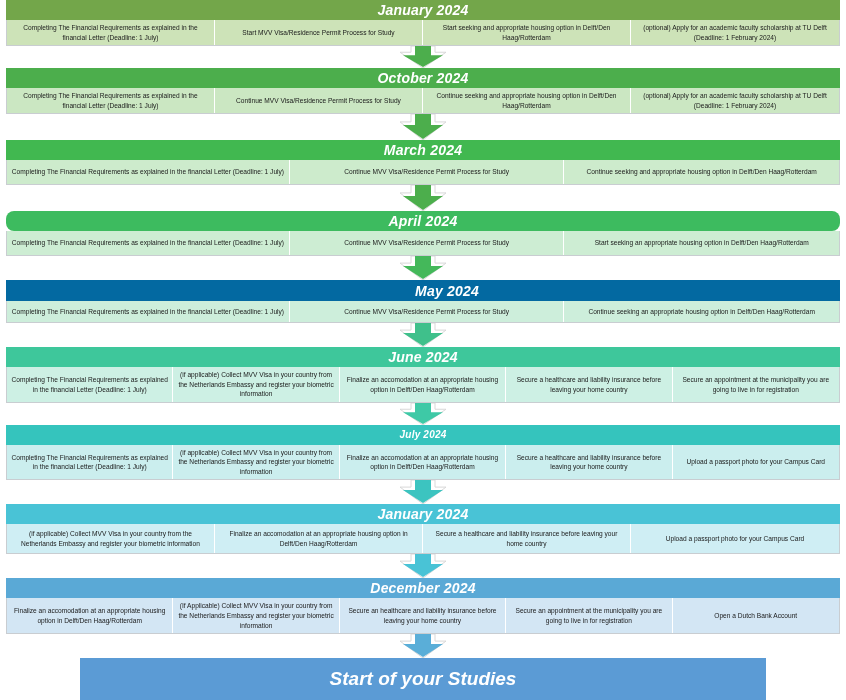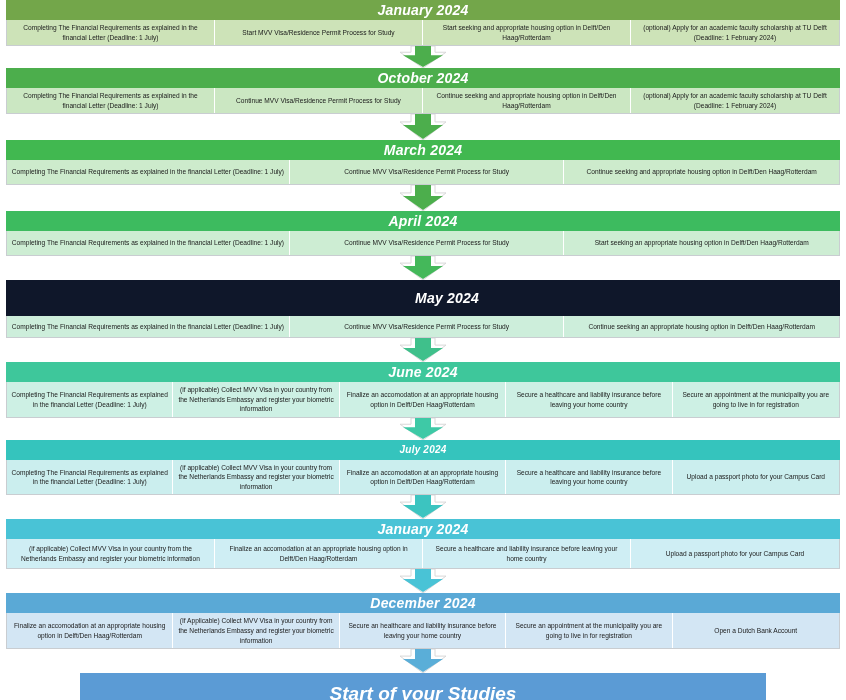--- a/index.html
+++ b/index.html
@@ -123,35 +123,35 @@
         <div class="task-cell" style="background: rgb(205, 235, 204); flex: 0 0 33%;">Continue seeking and appropriate housing option in Delft/Den Haag/Rotterdam</div>
       </div>
     </div>
     <div class="arrow-wrap" style="height: 26px;">
       <svg width="46" height="26" viewBox="0 0 46 26">
         <path d="M 11 0 L 35 0 L 35 7.92 L 46 7.92 L 23 26 L 0 7.92 L 11 7.92 Z" fill="none" stroke="#d8d8d8" stroke-width="1"></path>
         <path d="M 15 0 L 31 0 L 31 10.92 L 43 10.92 L 23 25 L 3 10.92 L 15 10.92 Z" fill="#4cae4c"></path>
       </svg>
     </div>
     <div class="month-block">
-      <div class="month-header" style="background: rgb(61, 187, 95); height: 20px; font-size: 14px;">April 2024</div>
+      <div class="month-header" style="background: rgb(61, 187, 95); height: 20px; font-size: 14px; border-radius: 8px;">April 2024</div>
       <div class="tasks-row" style="min-height: 25px;">
         <div class="task-cell" style="background: rgb(205, 237, 211); flex: 0 0 34%;">Completing The Financial Requirements as explained in the financial Letter (Deadline: 1 July)</div>
         <div class="task-cell" style="background: rgb(205, 237, 211); flex: 0 0 33%;">Continue MVV Visa/Residence Permit Process for Study</div>
         <div class="task-cell" style="background: rgb(205, 237, 211); flex: 0 0 33%;">Start seeking an appropriate housing option in Delft/Den Haag/Rotterdam</div>
       </div>
     </div>
     <div class="arrow-wrap" style="height: 24px;">
       <svg width="46" height="24" viewBox="0 0 46 24">
         <path d="M 11 0 L 35 0 L 35 7.08 L 46 7.08 L 23 24 L 0 7.08 L 11 7.08 Z" fill="none" stroke="#d8d8d8" stroke-width="1"></path>
         <path d="M 15 0 L 31 0 L 31 10.08 L 43 10.08 L 23 23 L 3 10.08 L 15 10.08 Z" fill="#44b85a"></path>
       </svg>
     </div>
     <div class="month-block">
-      <div class="month-header" style="background: #0f172a; height: 36px; font-size: 14px; padding-left: 48px;">May 2024</div>
+      <div class="month-header" style="background: #0369a1; height: 21px; font-size: 14px; padding-left: 48px;">May 2024</div>
       <div class="tasks-row" style="min-height: 22px;">
         <div class="task-cell" style="background: rgb(205, 238, 219); flex: 0 0 34%;">Completing The Financial Requirements as explained in the financial Letter (Deadline: 1 July)</div>
         <div class="task-cell" style="background: rgb(205, 238, 219); flex: 0 0 33%;">Continue MVV Visa/Residence Permit Process for Study</div>
         <div class="task-cell" style="background: rgb(205, 238, 219); flex: 0 0 33%;">Continue seeking an appropriate housing option in Delft/Den Haag/Rotterdam</div>
       </div>
     </div>
     <div class="arrow-wrap" style="height: 24px;">
       <svg width="46" height="24" viewBox="0 0 46 24">
         <path d="M 11 0 L 35 0 L 35 7.08 L 46 7.08 L 23 24 L 0 7.08 L 11 7.08 Z" fill="none" stroke="#d8d8d8" stroke-width="1"></path>
         <path d="M 15 0 L 31 0 L 31 10.08 L 43 10.08 L 23 23 L 3 10.08 L 15 10.08 Z" fill="#3fc08b"></path>

